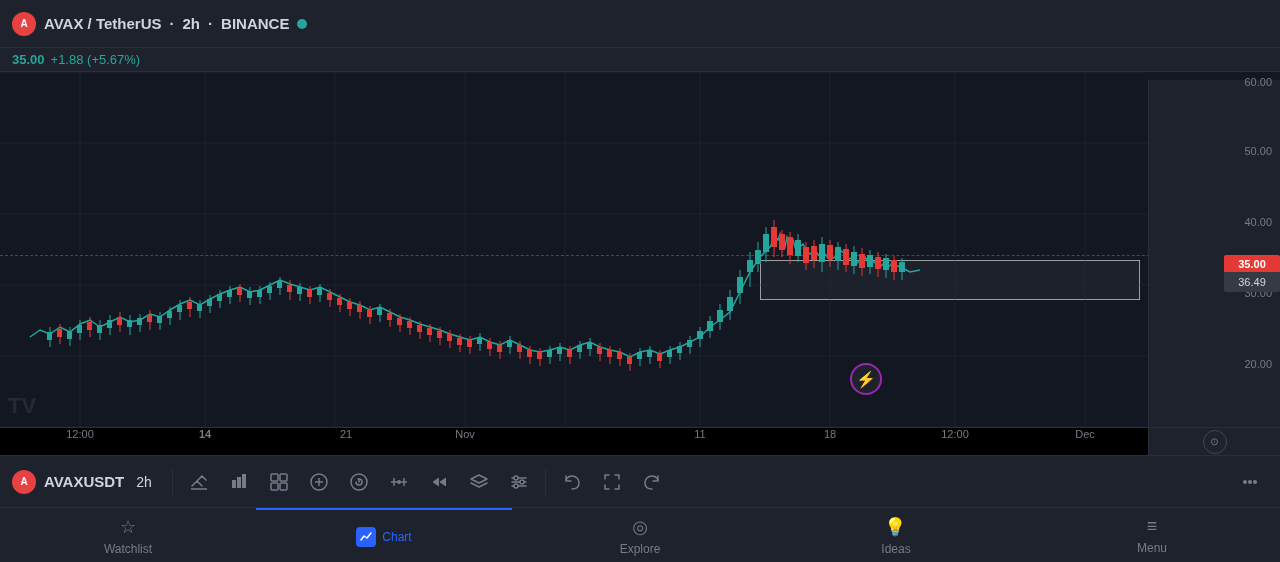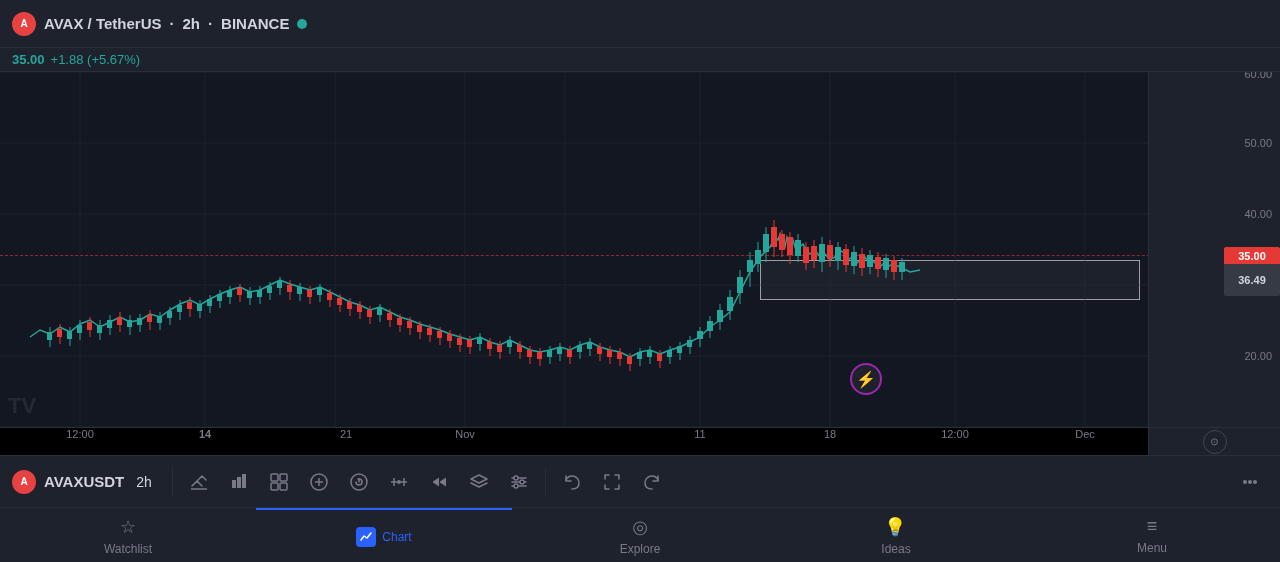--- a/index.html
+++ b/index.html
@@ -116,21 +116,21 @@
       top: 0;
       left: 0;
       width: 1148px;
       height: 355px;
     }
 
     
     .y-axis {
       position: absolute;
       right: 0;
-      top: 0;
+      top: 8px;
       width: 132px;
       height: 355px;
       background: #1e222d;
       border-left: 1px solid #2a2e39;
     }
     .y-label {
       position: absolute;
       right: 8px;
       font-size: 11px;
       color: #787b86;
@@ -583,21 +583,21 @@
   <div class="y-axis">
     <span class="y-label" style="top: 2px;">60.00</span>
     <span class="y-label" style="top: 71px;">50.00</span>
     <span class="y-label" style="top: 142px;">40.00</span>
     <span class="y-label" style="top: 213px;">30.00</span>
     <span class="y-label" style="top: 284px;">20.00</span>
 
     <div style="position: absolute; top: 175px; right: 0; background: #e53935; color: white; font-size: 11px; font-weight: 600; padding: 3px 6px; border-radius: 2px; width: 56px; text-align: center;">
       <span>35.00</span>
     </div>
-    <div style="position: absolute; top: 192px; right: 0; background: #363a45; color: #d1d4dc; font-size: 11px; font-weight: 700; padding: 10px 6px; border-radius: 2px; width: 56px; text-align: center;">
+    <div style="position: absolute; top: 192px; right: 0; background: #363a45; color: #d1d4dc; font-size: 11px; font-weight: 400; padding: 4px 6px; border-radius: 2px; width: 56px; text-align: center;">
       <span>36.49</span>
     </div>
   </div>
 
   <div class="lightning-btn">⚡</div>
 
   <div class="watermark">TV</div>
 </div>
 
 <div class="x-axis">

